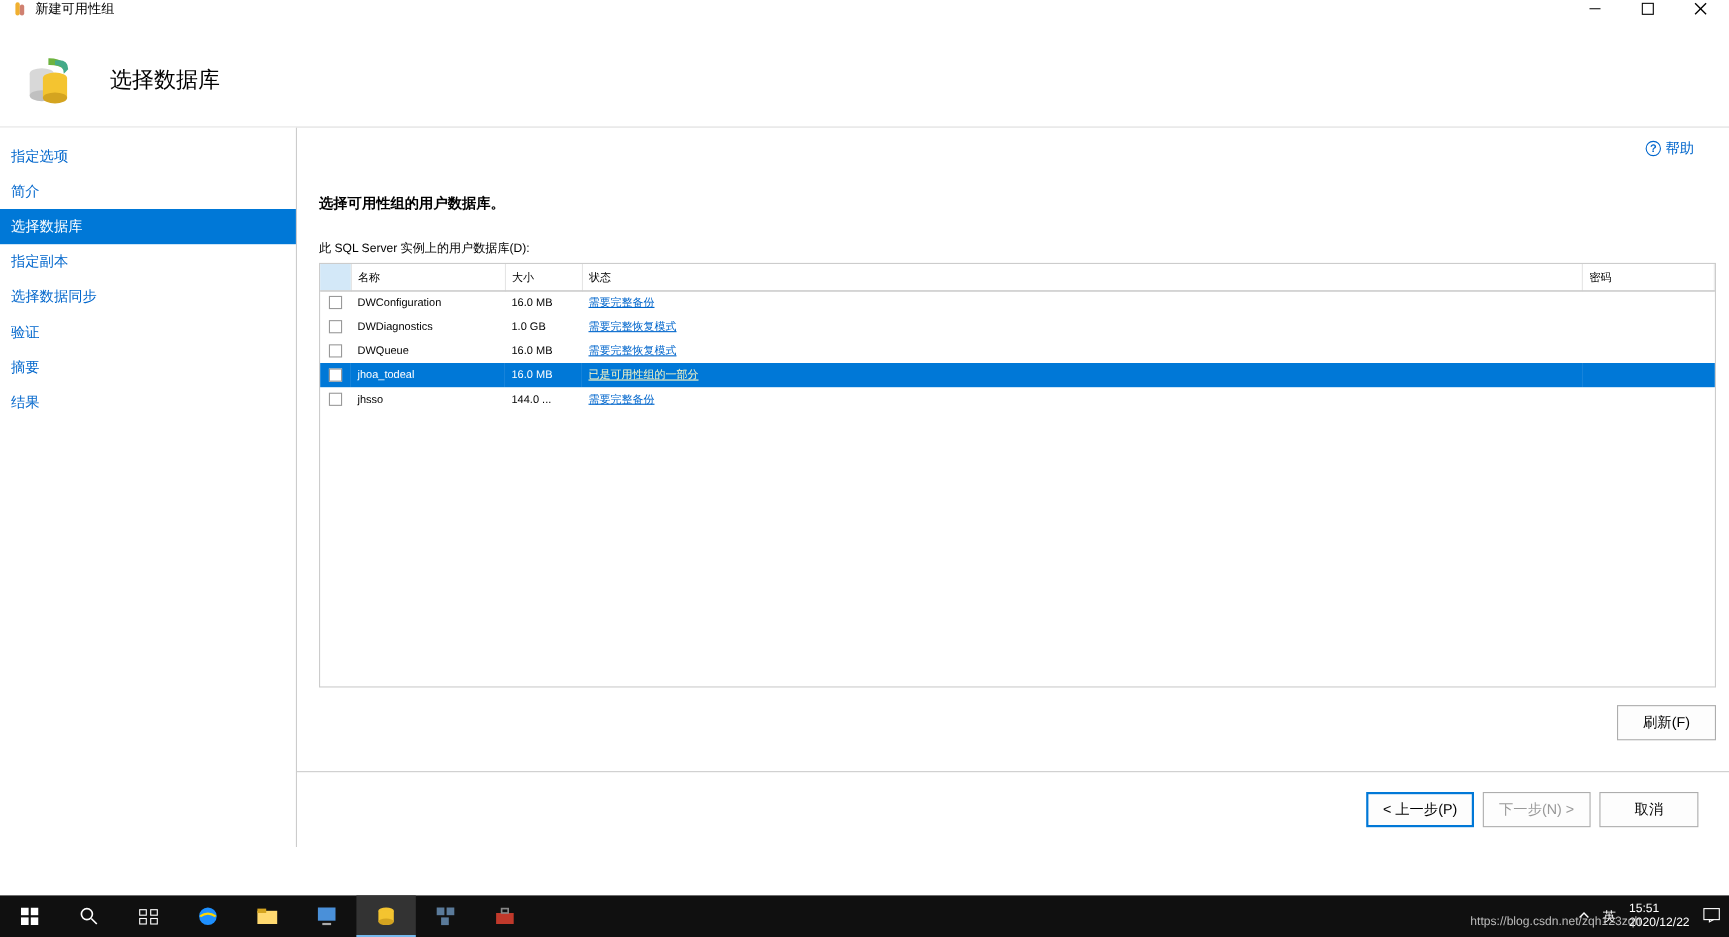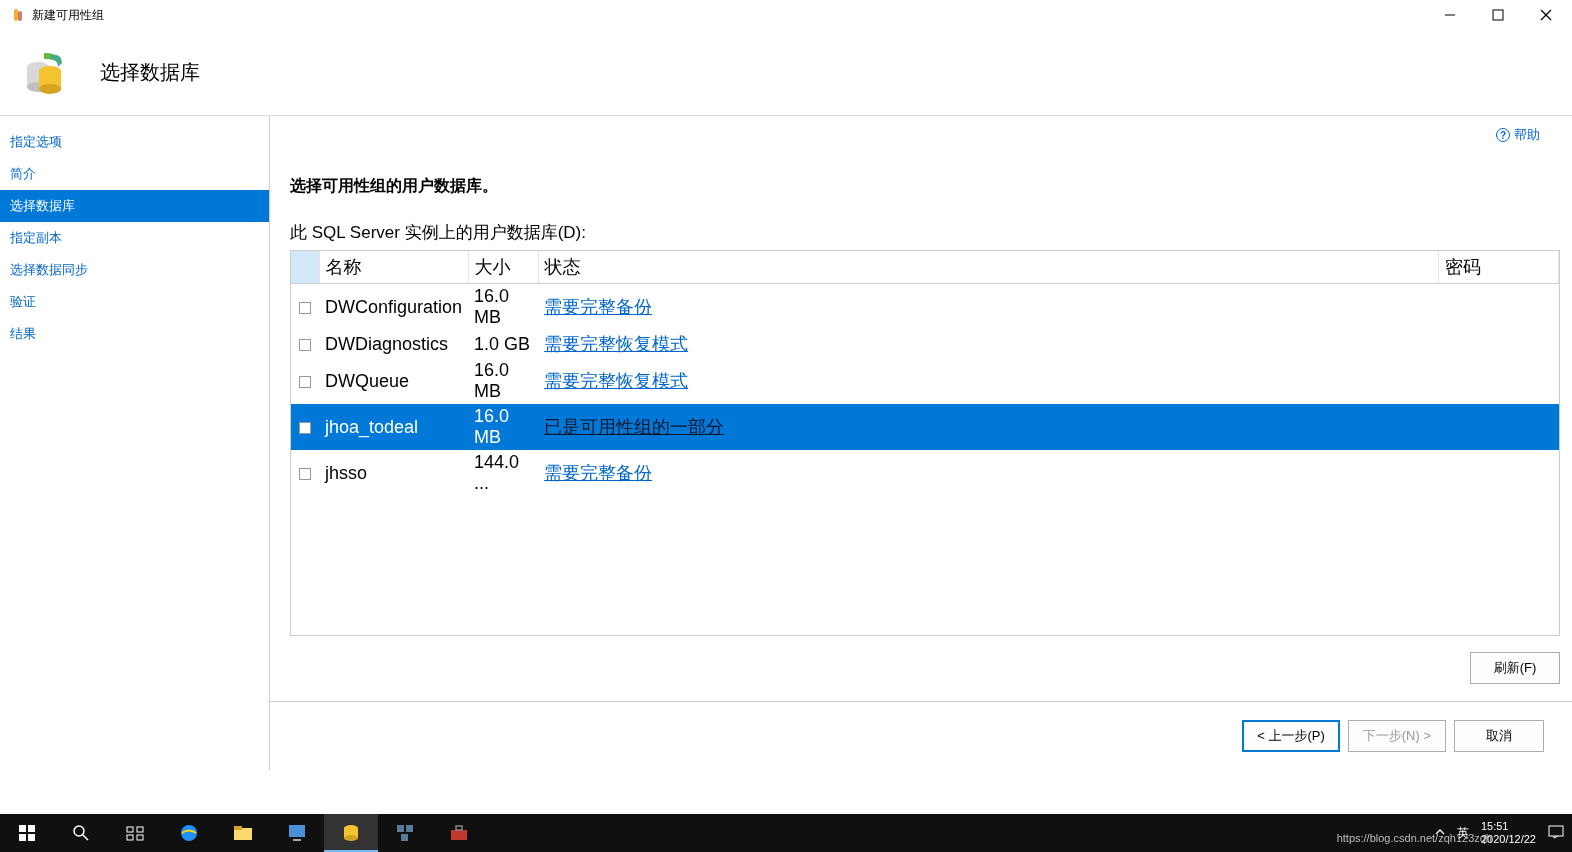--- a/index.html
+++ b/index.html
@@ -1,47 +1,47 @@
 <!DOCTYPE html>
 <html><head>
   <meta charset="utf-8">
   <style>
     * { margin: 0; padding: 0; box-sizing: border-box; font-family: "Microsoft YaHei", "Segoe UI", sans-serif; }
     body { width: 1572px; height: 852px; background: #fff; overflow: hidden; position: relative; }
 
-    .titlebar { height: 30px; display: flex; align-items: center; padding: 0 10px; background: #fff; }
+    .titlebar { height: 30px; display: flex; align-items: flex-start; padding: 0 10px; background: #fff; }
     .titlebar-icon { width: 16px; height: 16px; margin-right: 6px; }
     .titlebar-text { font-size: 12px; color: #000; flex: 1; }
     .window-controls { display: flex; gap: 32px; align-items: center; margin-right: 8px; }
     .window-btn { width: 16px; height: 16px; display: flex; align-items: center; justify-content: center; cursor: pointer; }
 
     .header-area { height: 85px; display: flex; align-items: center; padding: 0 20px; }
     .header-icon { width: 48px; height: 48px; margin-right: 32px; }
     .header-title { font-size: 20px; color: #000; font-weight: 400; }
 
     .body-area { display: flex; height: 655px; border-top: 1px solid #ddd; }
 
     .sidebar { width: 270px; border-right: 1px solid #ccc; background: #fff; padding-top: 10px; }
     .sidebar-item { padding: 7px 10px 7px 10px; font-size: 13px; color: #0066cc; cursor: pointer; }
     .sidebar-item.active { background: #0078d7; color: #fff; }
 
     .main { flex: 1; padding: 12px 12px 12px 20px; position: relative; display: flex; flex-direction: column; }
     .help-link { position: absolute; top: 10px; right: 32px; color: #0066cc; font-size: 13px; display: flex; align-items: center; gap: 4px; }
     .help-icon { width: 14px; height: 14px; border-radius: 50%; border: 1.5px solid #0066cc; display: inline-flex; align-items: center; justify-content: center; font-size: 10px; color: #0066cc; font-weight: bold; }
 
-    .instruction { font-size: 16px; font-weight: bold; margin-top: 48px; margin-bottom: 24px; }
-    .subtitle { font-size: 17px; margin-bottom: 6px; }
+    .instruction { font-size: 13px; font-weight: bold; margin-top: 48px; margin-bottom: 24px; }
+    .subtitle { font-size: 11px; margin-bottom: 6px; }
 
     .table-container { border: 1px solid #ccc; height: 386px; overflow: hidden; }
-    .table { width: 100%; border-collapse: collapse; font-size: 18px; }
+    .table { width: 100%; border-collapse: collapse; font-size: 10px; }
     .table thead td { background: #fff; border-bottom: 1px solid #ccc; border-right: 1px solid #e5e5e5; padding: 4px 6px; height: 24px; }
     .table thead td:first-child { width: 28px; background: #d3e8f8; }
     .table tbody td { padding: 2px 6px; height: 22px; }
     .table tbody tr.selected td { background: #0078d7; color: #fff; }
-    .table tbody tr.selected td a { color: #0f172a; }
+    .table tbody tr.selected td a { color: #fef9c3; }
     .checkbox-cell { width: 28px; text-align: center; }
     .checkbox { width: 12px; height: 12px; border: 1px solid #999; display: inline-block; background: #fff; vertical-align: middle; }
     .status-link { color: #0066cc; text-decoration: underline; cursor: pointer; }
     .col-name { width: 140px; }
     .col-size { width: 70px; }
     .col-status { }
     .col-password { width: 120px; }
 
     .refresh-row { display: flex; justify-content: flex-end; margin-top: 16px; }
     .btn { padding: 6px 14px; font-size: 13px; background: #fdfdfd; border: 1px solid #adadad; cursor: pointer; min-width: 90px; text-align: center; }
@@ -106,20 +106,21 @@
 
 <div class="body-area">
 
   <div class="sidebar">
     <div class="sidebar-item">指定选项</div>
     <div class="sidebar-item">简介</div>
     <div class="sidebar-item active">选择数据库</div>
     <div class="sidebar-item">指定副本</div>
     <div class="sidebar-item">选择数据同步</div>
     <div class="sidebar-item">验证</div>
+    <div class="sidebar-item">摘要</div>
     <div class="sidebar-item">结果</div>
   </div>
 
   <div class="main">
     <div class="help-link">
       <span class="help-icon">?</span>
       <span>帮助</span>
     </div>
 
     <div class="instruction">选择可用性组的用户数据库。</div>

